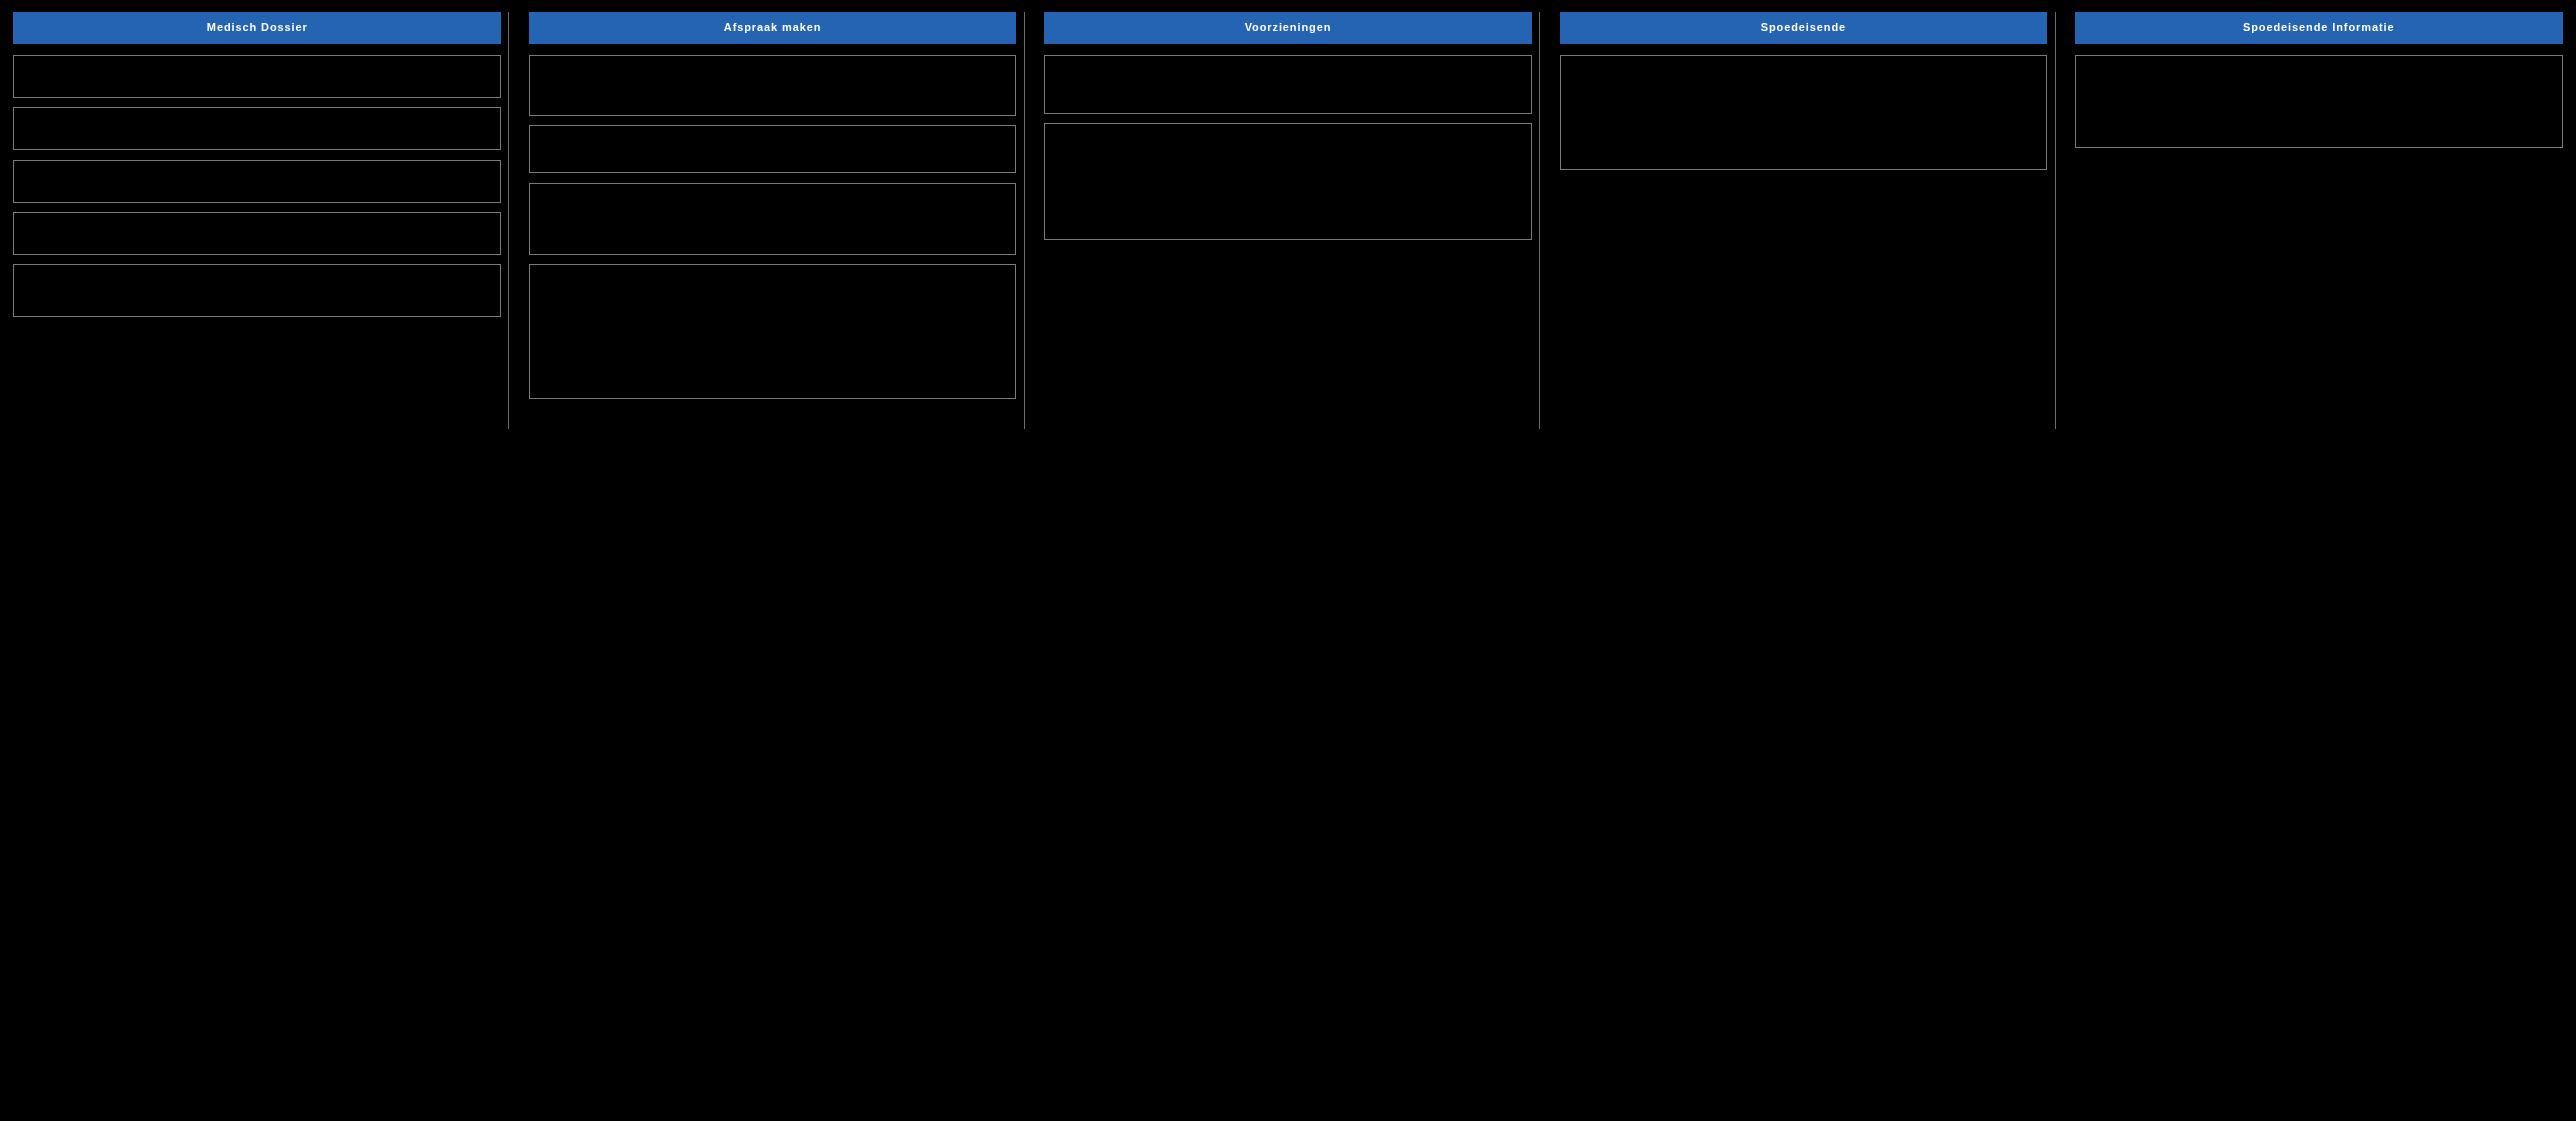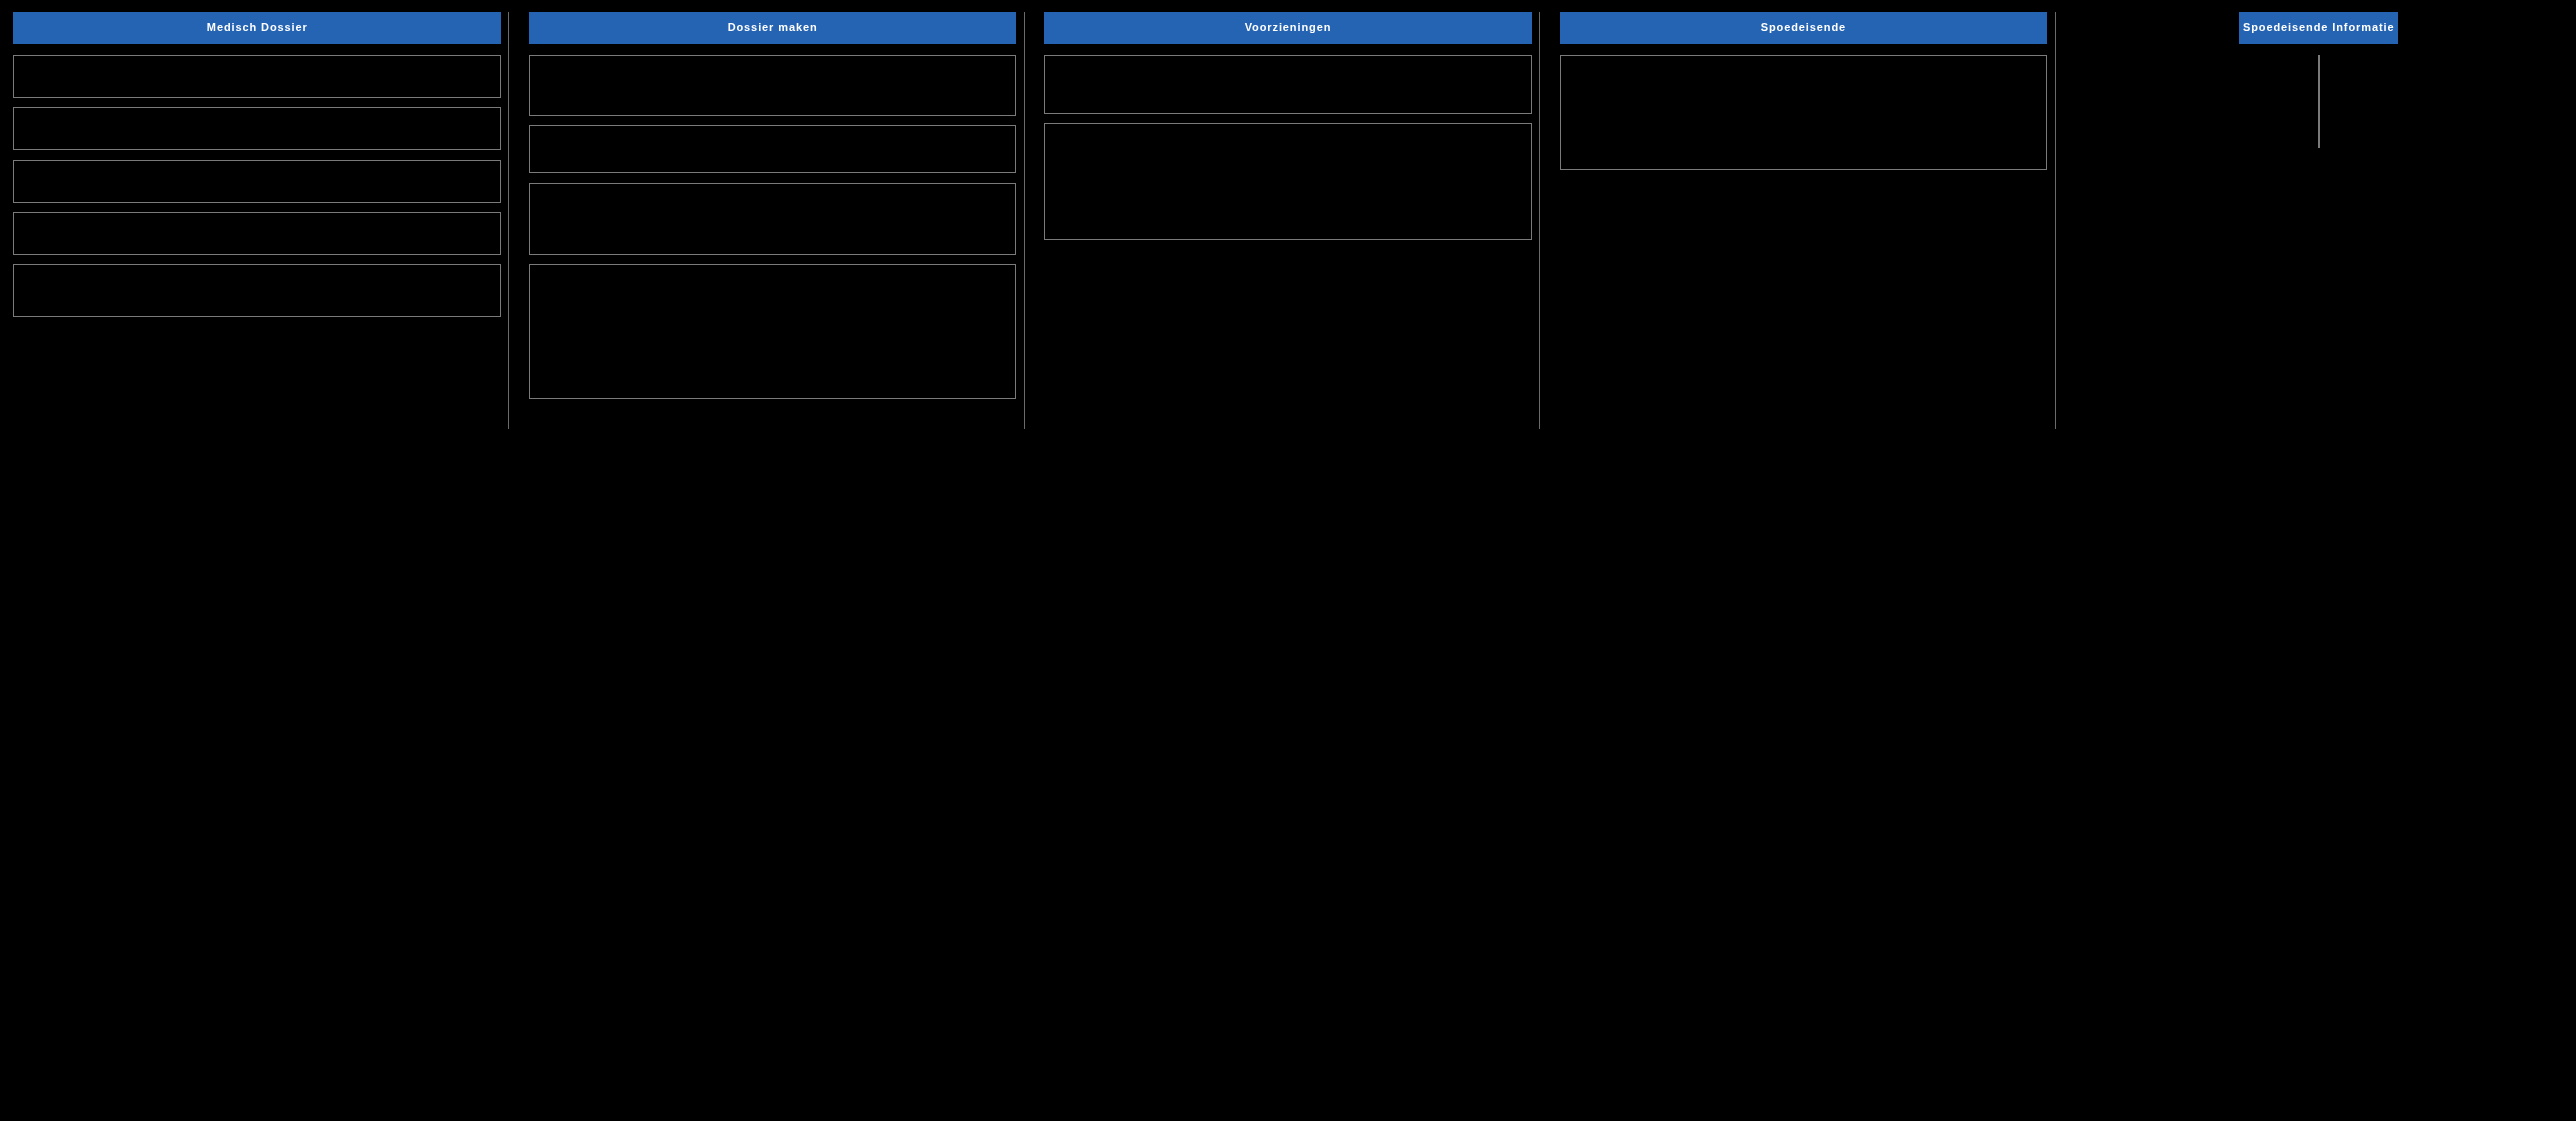--- a/index.html
+++ b/index.html
@@ -21,21 +21,20 @@
     }
     .column {
       flex: 1;
       display: flex;
       flex-direction: column;
       padding: 0 7.4px;
       border-right: 1.2px solid #6b6b6b;
     }
     .column:last-child {
       border-right: none;
-      align-items: center;
     }
     .column-header {
       background: #2563b3;
       color: #fff;
       text-align: center;
       padding: 6.1px 3.7px;
       font-size: 11px;
       font-weight: 600;
       letter-spacing: 0.9px;
       margin-bottom: 11px;
@@ -63,21 +62,21 @@
       <div class="column-header">Medisch Dossier</div>
       <div class="cards">
         <div class="card" style="height: 43px;"></div>
         <div class="card" style="height: 43px;"></div>
         <div class="card" style="height: 43px;"></div>
         <div class="card" style="height: 43px;"></div>
         <div class="card" style="height: 53px;"></div>
       </div>
     </div>
     <div class="column">
-      <div class="column-header">Dossier maken</div>
+      <div class="column-header">Afspraak maken</div>
       <div class="cards">
         <div class="card" style="height: 61px;"></div>
         <div class="card" style="height: 48px;"></div>
         <div class="card" style="height: 72px;"></div>
         <div class="card" style="height: 135px;"></div>
       </div>
     </div>
     <div class="column">
       <div class="column-header">Voorzieningen</div>
       <div class="cards">

